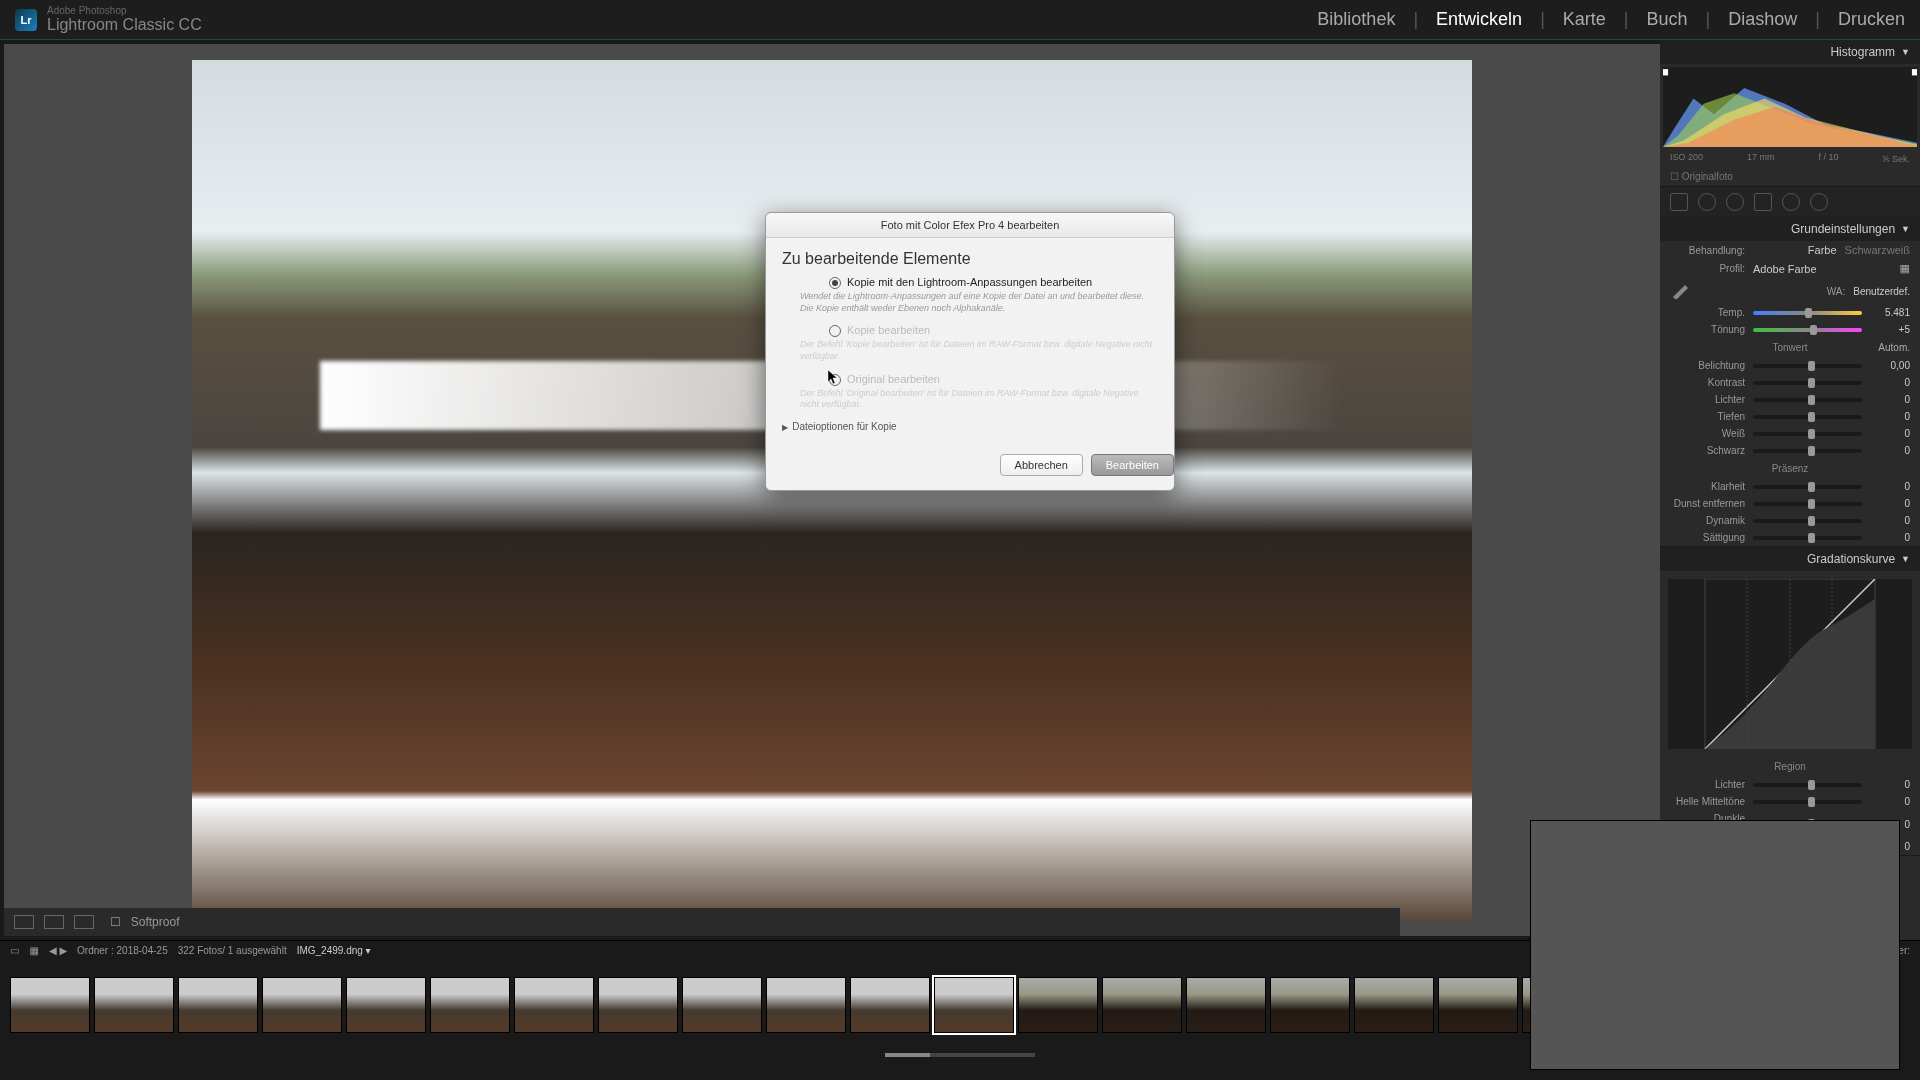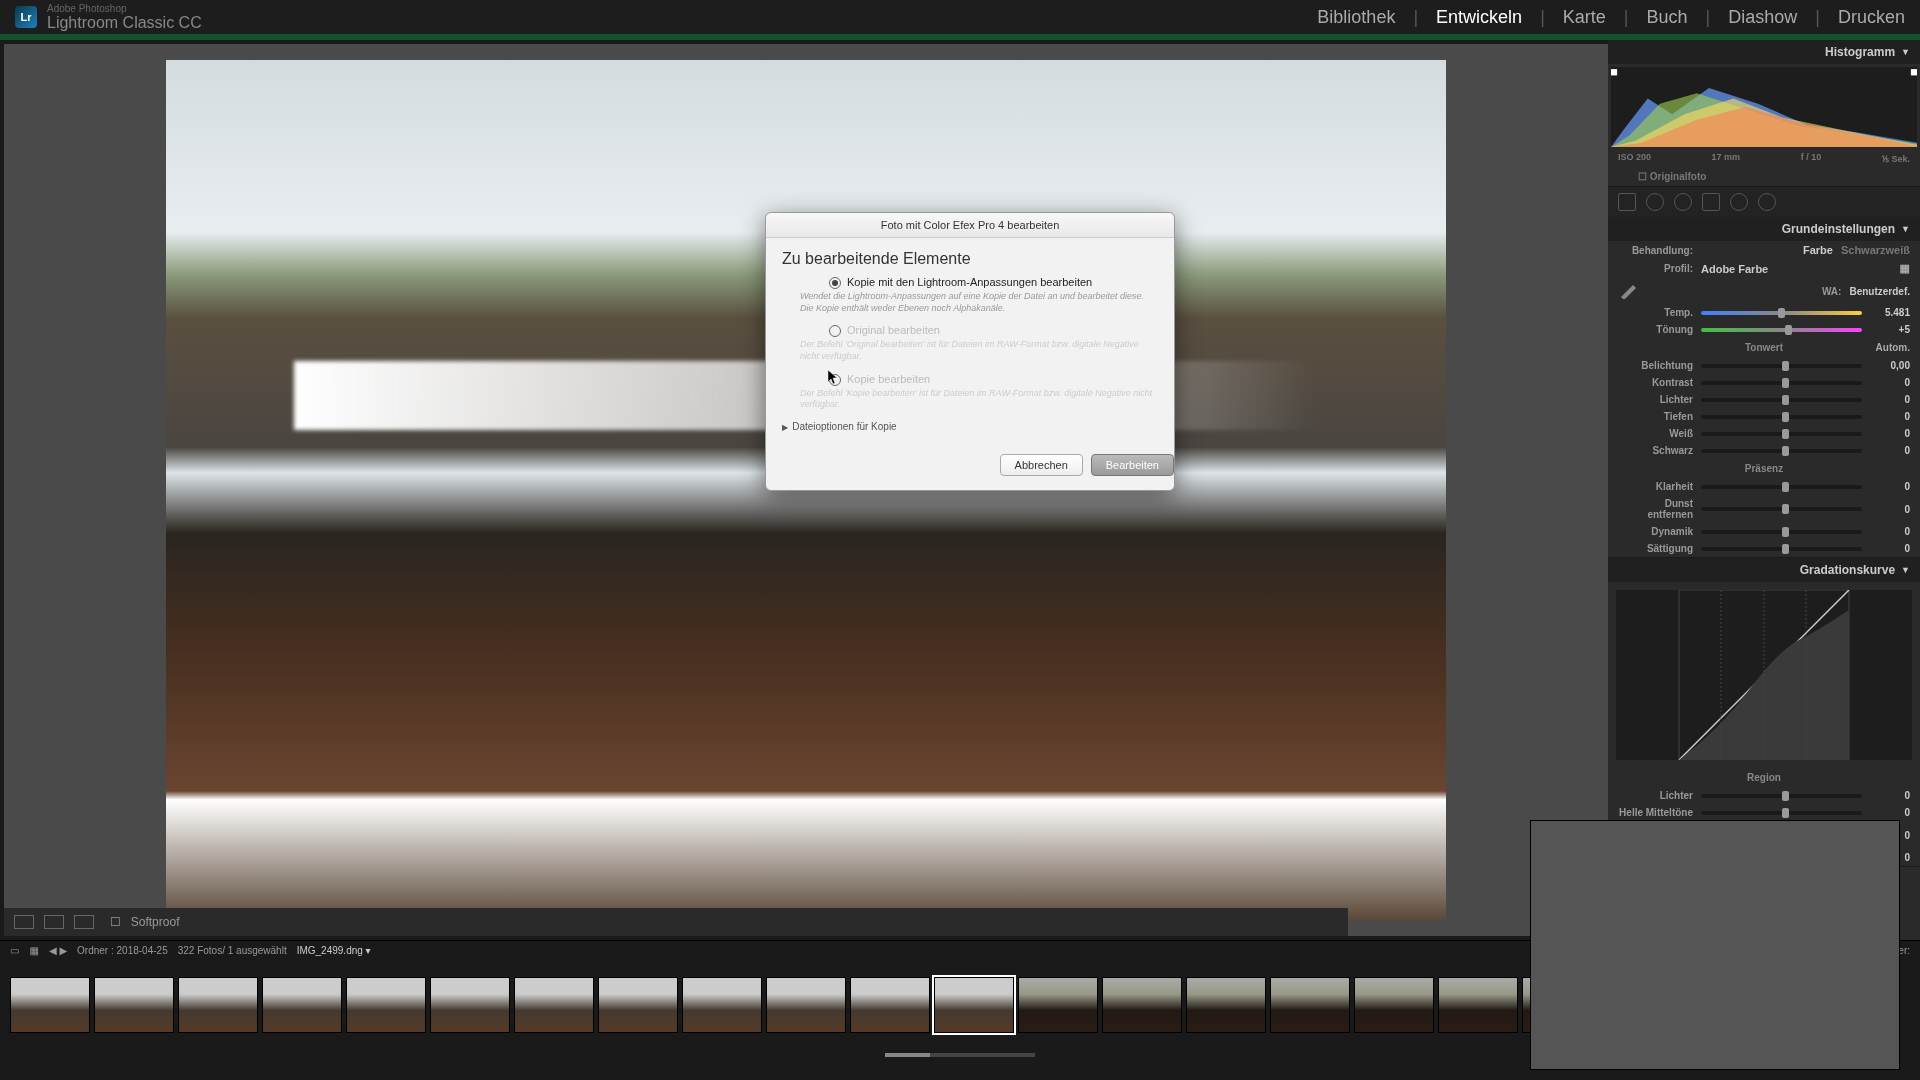--- a/index.html
+++ b/index.html
@@ -1,42 +1,42 @@
 <!DOCTYPE html>
 <html><head>
 <meta charset="utf-8">
 <style>
   *{margin:0;padding:0;box-sizing:border-box;font-family:"Helvetica Neue",Arial,sans-serif;}
   body{background:#1a1a1a;width:1920px;height:1080px;overflow:hidden;position:relative;color:#ddd;font-size:12px;}
   
   
-  .header{height:40px;background:#1d1d1d;display:flex;align-items:center;justify-content:space-between;padding:0 15px;border-bottom:6px solid #14532d;}
+  .header{height:40px;background:#1d1d1d;display:flex;align-items:center;justify-content:space-between;padding:0 15px;border-bottom:1px solid #14532d;}
   .header-left{display:flex;align-items:center;gap:10px;}
   .logo{width:22px;height:22px;background:linear-gradient(135deg,#0a3a4a,#2080c0);border-radius:4px;display:flex;align-items:center;justify-content:center;color:#fff;font-size:11px;font-weight:bold;}
   .app-name{color:#888;font-size:16px;}
   .header-right{display:flex;gap:18px;font-size:18px;}
   .mod-link{color:#aaa;cursor:pointer;}
   .mod-link.active{color:#fff;}
   .sep{color:#555;}
   
   
   .main-area{position:relative;width:100%;height:900px;display:flex;}
   .canvas-area{flex:1;background:#4a4a4a;display:flex;align-items:center;justify-content:center;position:relative;border:4px solid #1a1a1a;border-right:none;}
   .photo{width:1280px;height:860px;background:linear-gradient(to bottom,#d4dce0 0%,#e8edf0 20%,#8a9a7a 25%,#5a5040 30%,#4a4540 45%,#dde4e8 48%,#2a2520 55%,#4a3020 70%,#6a4530 85%,#ffffff 86%,#5a4838 100%);position:relative;}
   .photo::before{content:"";position:absolute;left:10%;top:35%;width:80%;height:8%;background:linear-gradient(90deg,#fff 0%,rgba(255,255,255,0.6) 60%,transparent);filter:blur(2px);}
   
   
-  .right-panel{width:312px;background:#2a2a2a;color:#aaa;font-size:11px;overflow-y:auto;font-weight:bold;}
+  .right-panel{width:260px;background:#2a2a2a;color:#aaa;font-size:11px;overflow-y:auto;}
   .panel-sec{border-bottom:1px solid #1a1a1a;}
   .panel-head{background:#202020;padding:5px 10px;text-align:right;font-size:12px;color:#ccc;display:flex;justify-content:flex-end;align-items:center;gap:6px;}
   .panel-head .tri{font-size:9px;}
   .histogram{height:80px;background:#1d1d1d;position:relative;margin:3px;}
   .histo-svg{width:100%;height:100%;}
   .histo-info{display:flex;justify-content:space-between;padding:2px 10px;font-size:9px;color:#777;}
-  .orig-row{padding:4px 10px;font-size:10px;color:#777;margin-left:20px;}
+  .orig-row{padding:4px 10px;font-size:10px;color:#777;}
   .toolrow{display:flex;gap:10px;padding:6px 10px;background:#232323;}
   .tool{width:18px;height:18px;border:1px solid #555;border-radius:50%;}
   .tool.rect{border-radius:2px;}
   .row{display:flex;align-items:center;padding:3px 10px;gap:8px;}
   .row .label{width:75px;text-align:right;color:#999;font-size:10px;}
   .row .val{width:40px;text-align:right;color:#ccc;font-size:10px;}
   .slider{flex:1;height:4px;background:#1a1a1a;position:relative;border-radius:2px;}
   .slider .thumb{position:absolute;top:-3px;left:50%;width:7px;height:10px;background:#999;border-radius:2px;}
   .slider.tint{background:linear-gradient(90deg,#4080ff,#888,#ffcc40);}
   .slider.green{background:linear-gradient(90deg,#40c040,#888,#ff40ff);}
@@ -365,30 +365,30 @@
     <div class="opt">
       <div class="opt-radio">
         <div class="radio sel"></div>
         <div class="opt-label">Kopie mit den Lightroom-Anpassungen bearbeiten</div>
       </div>
       <div class="opt-desc">Wendet die Lightroom-Anpassungen auf eine Kopie der Datei an und bearbeitet diese. Die Kopie enthält weder Ebenen noch Alphakanäle.</div>
     </div>
     <div class="opt">
       <div class="opt-radio">
         <div class="radio"></div>
-        <div class="opt-label disabled">Original bearbeiten</div>
-      </div>
-      <div class="opt-desc disabled">Der Befehl 'Original bearbeiten' ist für Dateien im RAW-Format bzw. digitale Negative nicht verfügbar.</div>
+        <div class="opt-label disabled">Kopie bearbeiten</div>
+      </div>
+      <div class="opt-desc disabled">Der Befehl 'Kopie bearbeiten' ist für Dateien im RAW-Format bzw. digitale Negative nicht verfügbar.</div>
     </div>
     <div class="opt">
       <div class="opt-radio">
         <div class="radio"></div>
-        <div class="opt-label disabled">Kopie bearbeiten</div>
-      </div>
-      <div class="opt-desc disabled">Der Befehl 'Kopie bearbeiten' ist für Dateien im RAW-Format bzw. digitale Negative nicht verfügbar.</div>
+        <div class="opt-label disabled">Original bearbeiten</div>
+      </div>
+      <div class="opt-desc disabled">Der Befehl 'Original bearbeiten' ist für Dateien im RAW-Format bzw. digitale Negative nicht verfügbar.</div>
     </div>
     <div class="disclosure"><span class="tri">▶</span><span>Dateioptionen für Kopie</span></div>
   </div>
   <div class="dialog-buttons">
     <div class="btn">Abbrechen</div>
     <div class="btn primary">Bearbeiten</div>
   </div>
 </div>
 
 <svg class="cursor" viewBox="0 0 12 16">

